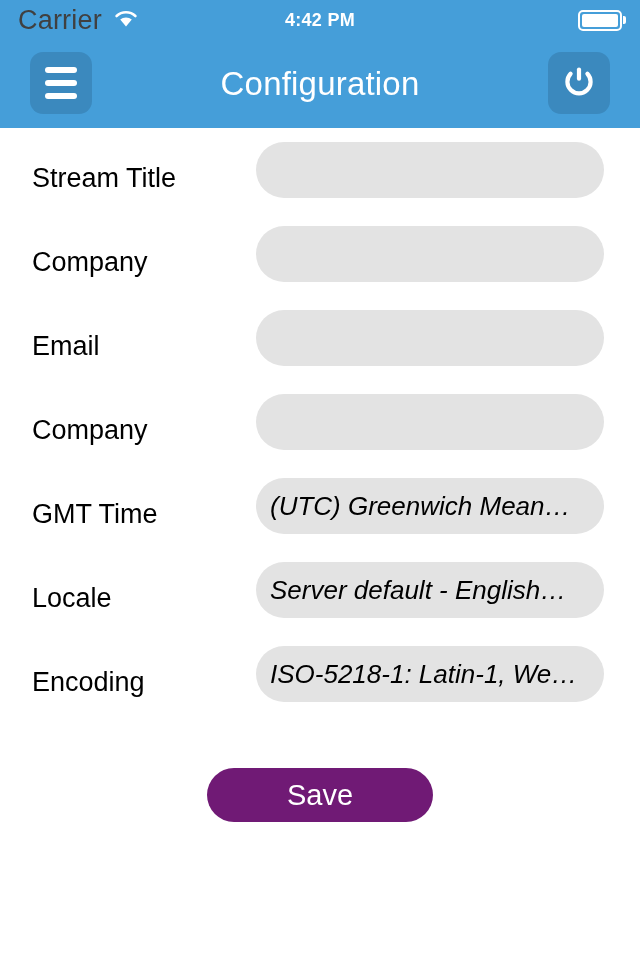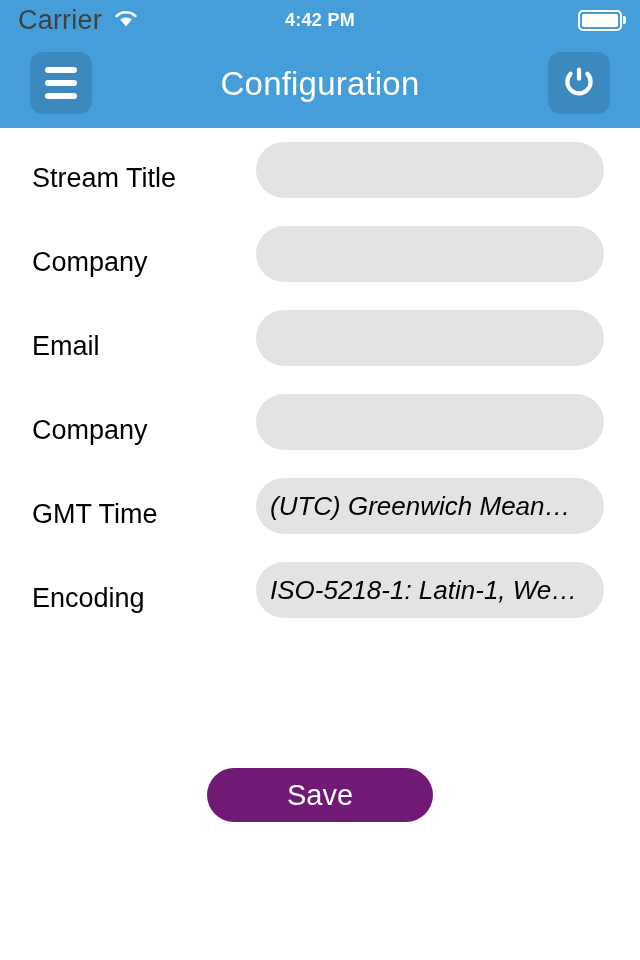--- a/index.html
+++ b/index.html
@@ -203,20 +203,26 @@
     </div>
   </div>
 
   <div class="form-row">
     <div class="row-label">GMT Time</div>
     <div class="row-field">
       <span class="field-value">(UTC) Greenwich Mean…</span>
     </div>
   </div>
 
+  <div class="form-row">
+    <div class="row-label">Locale</div>
+    <div class="row-field">
+      <span class="field-value">Server default - English…</span>
+    </div>
+  </div>
 
   <div class="form-row">
     <div class="row-label">Encoding</div>
     <div class="row-field">
       <span class="field-value">ISO-5218-1: Latin-1, We…</span>
     </div>
   </div>
 
 </div>
 

